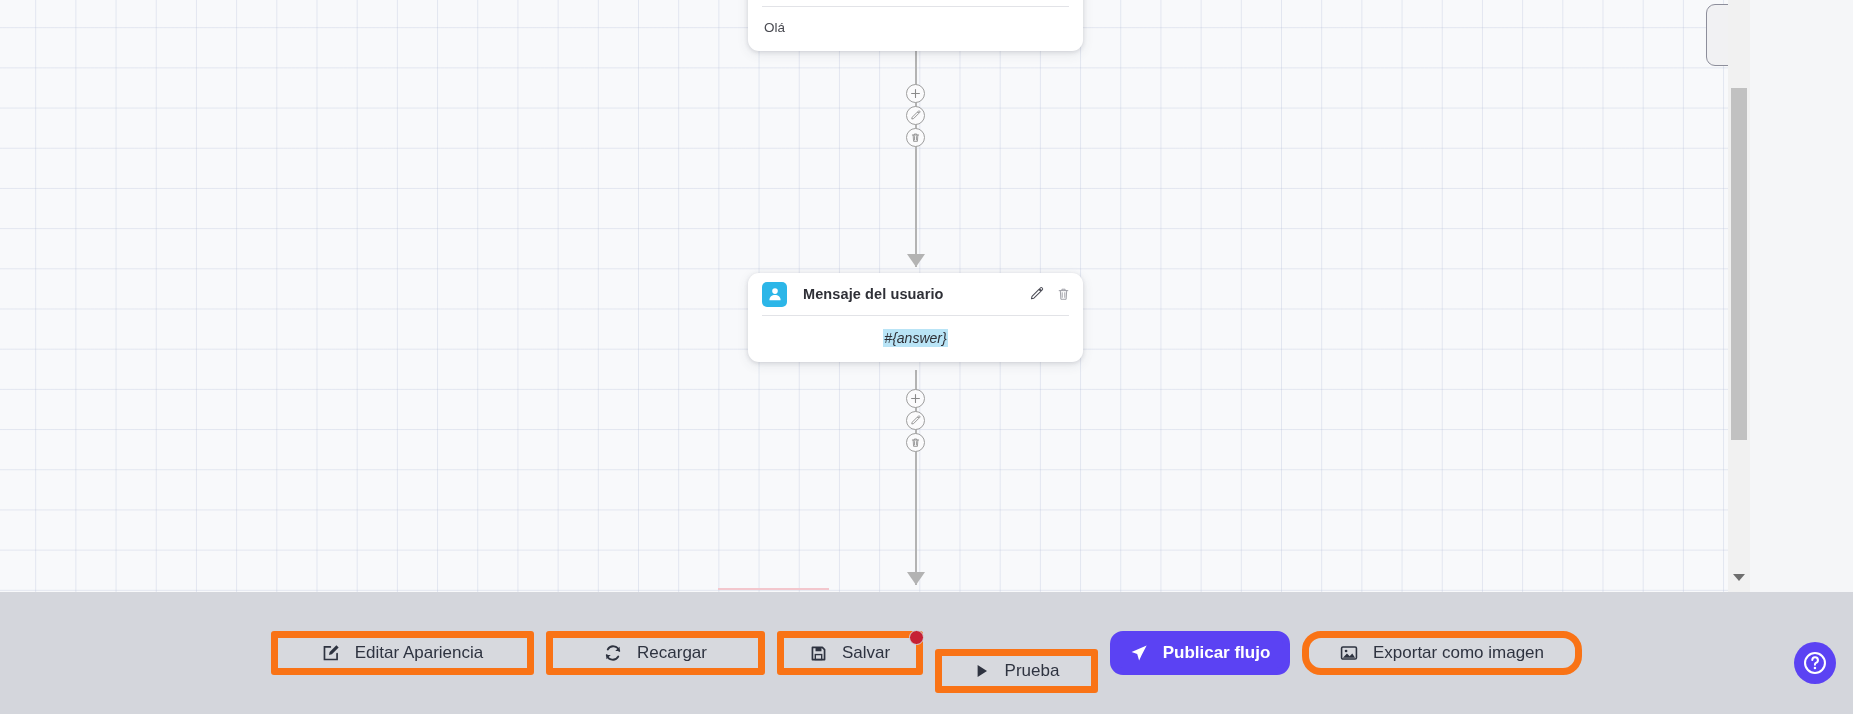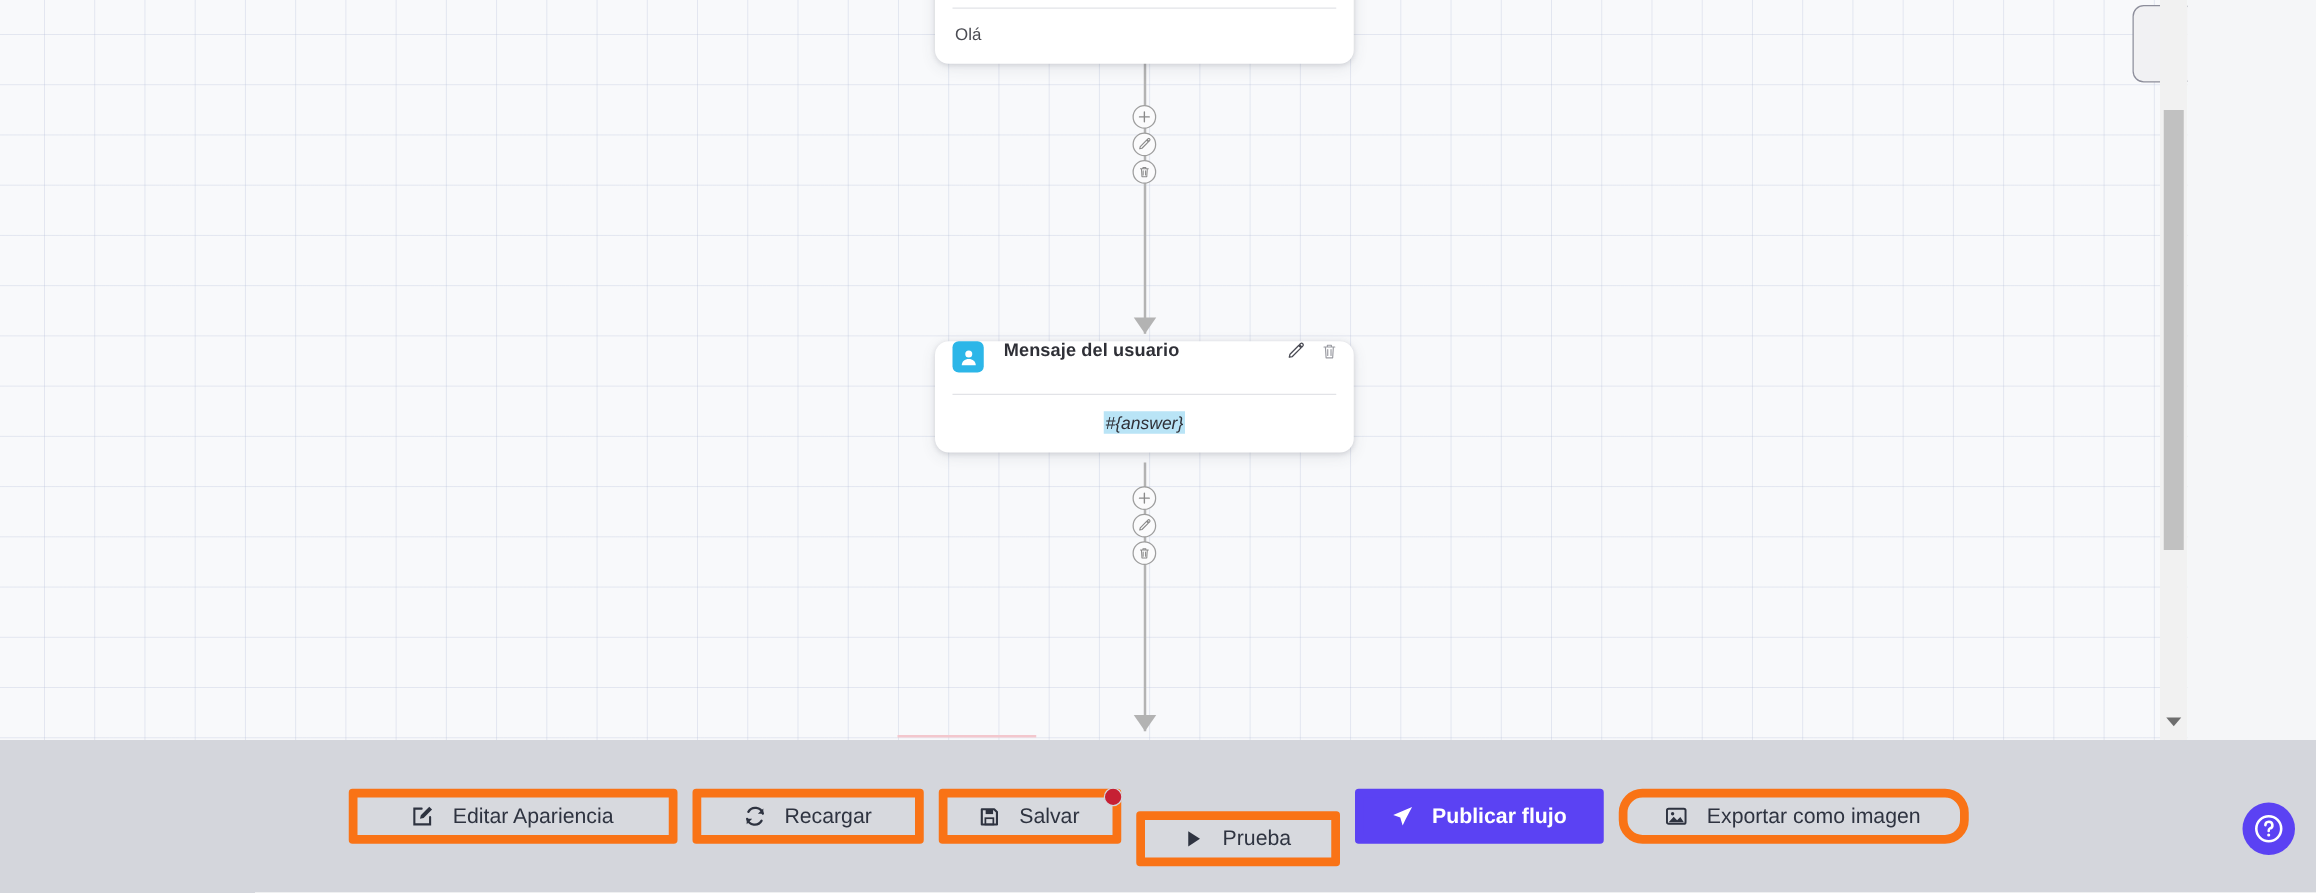--- a/index.html
+++ b/index.html
@@ -40,21 +40,21 @@
     position: absolute;
     width: 335px;
     background: #ffffff;
     border-radius: 11px;
     box-shadow: 0 1px 4px rgba(60,64,80,0.16), 0 3px 12px rgba(60,64,80,0.10);
     z-index: 5;
   }
 
   .node-head {
     display: flex;
-    align-items: flex-start;
+    align-items: center;
     height: 42px;
     padding: 0 12px 0 14px;
   }
 
   .node-icon {
     width: 25px;
     height: 25px;
     border-radius: 5px;
     flex: 0 0 auto;
     display: flex;
@@ -249,24 +249,24 @@
     top: -8px;
     right: -8px;
     width: 15px;
     height: 15px;
     border-radius: 50%;
     background: #c62034;
     border: 1.5px solid #d4d6dc;
   }
 
   .w-apar { width: 263px; }
-  .w-reca { width: 185px; }
+  .w-reca { width: 219px; }
   .w-salv { width: 146px; }
   .w-prue { width: 163px; margin-top: 35px; }
-  .w-publ { width: 199px; }
+  .w-publ { width: 180px; border-radius: 13px; }
   .w-expo { width: 280px; border-radius: 19px; }
 
   
   .help-btn {
     position: absolute;
     right: 17px;
     bottom: 30px;
     width: 42px;
     height: 42px;
     border-radius: 50%;

